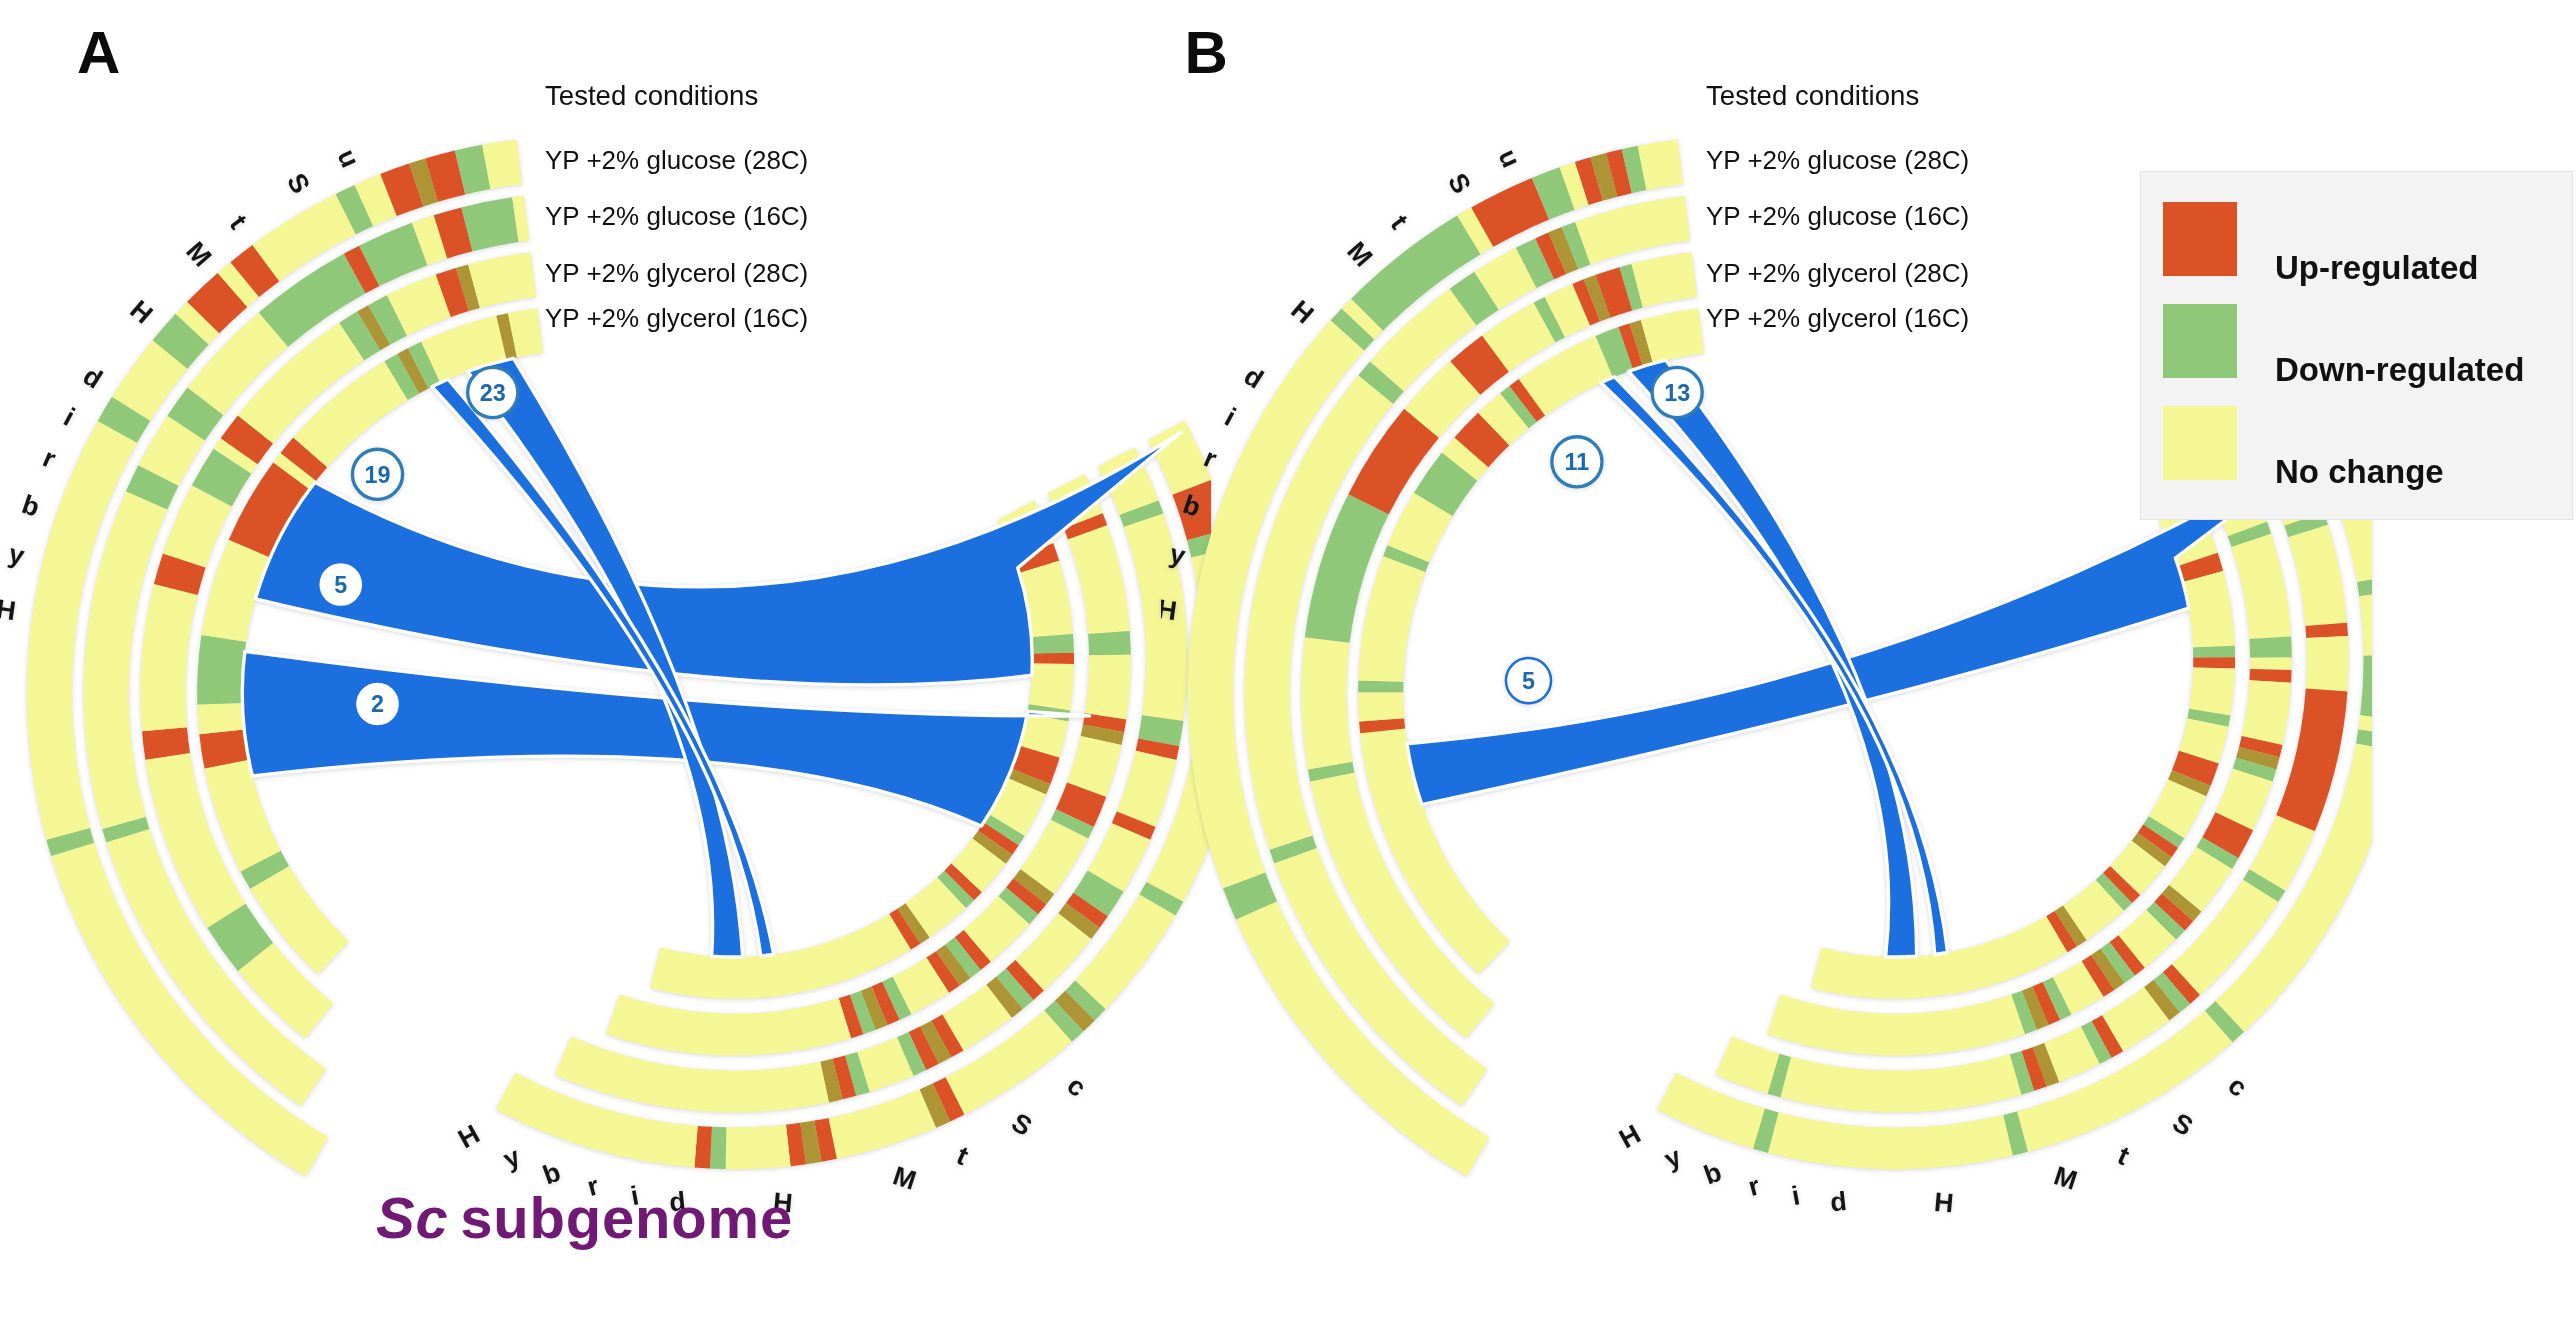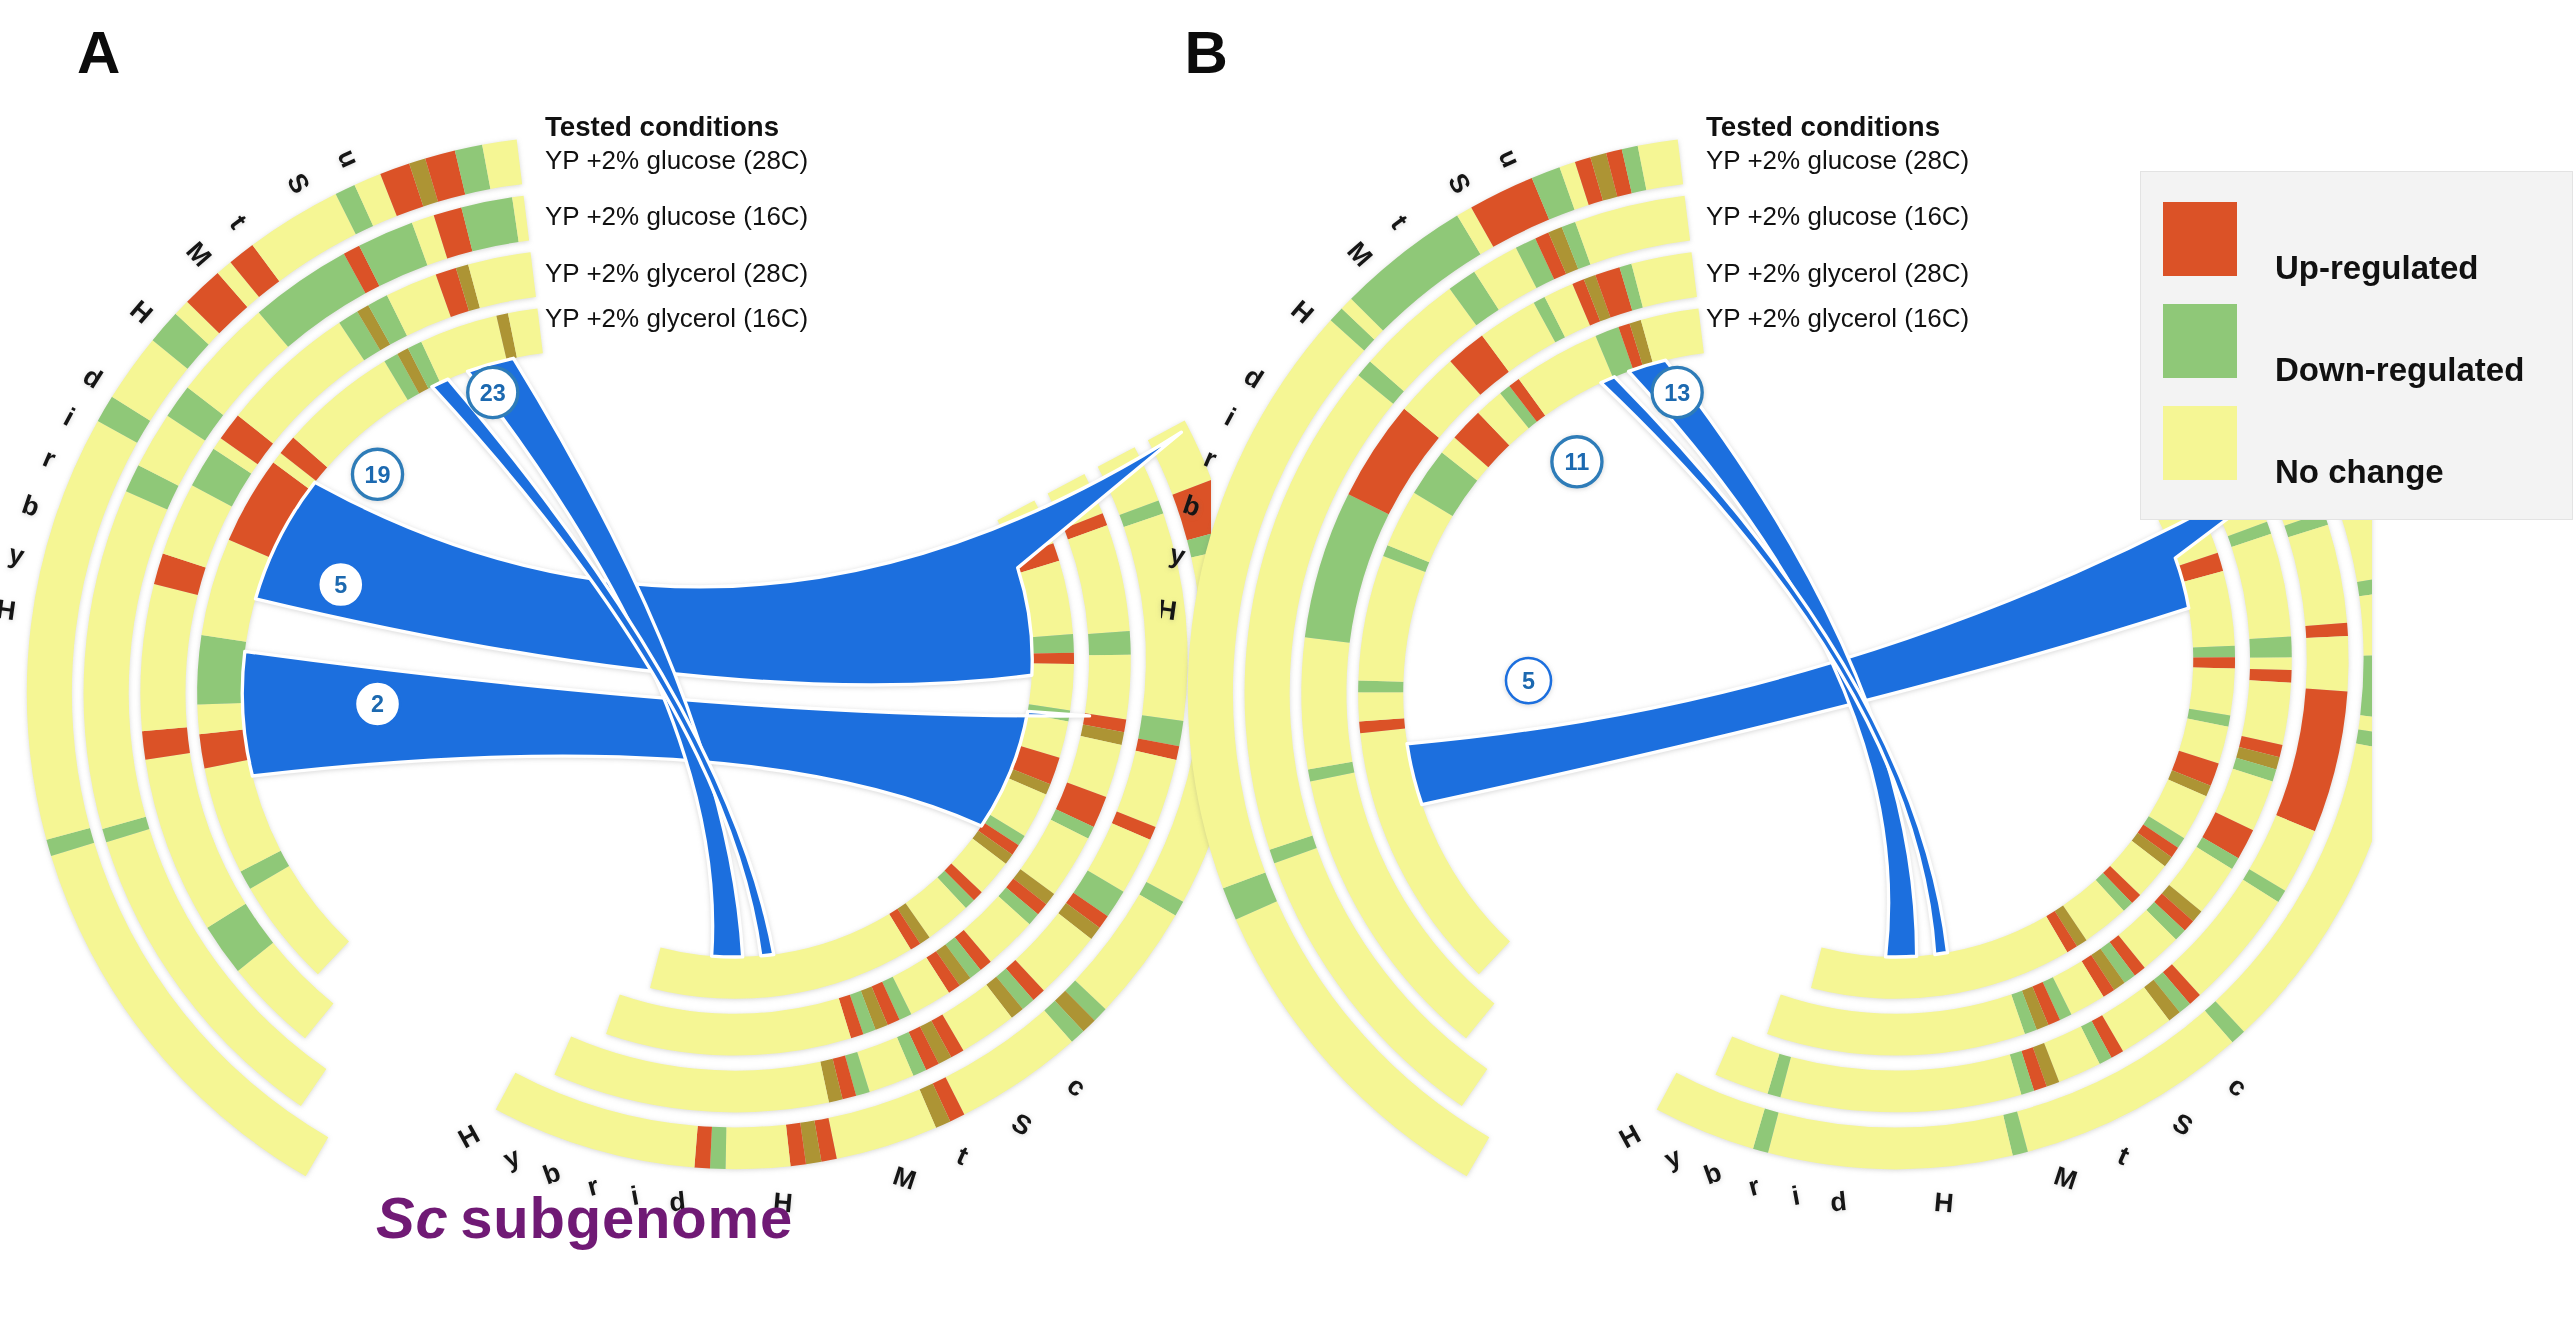--- a/index.html
+++ b/index.html
@@ -6,21 +6,21 @@
   body{font-family:"Liberation Sans",sans-serif;color:#111;}
   .stage{position:relative;width:2576px;height:1337px;background:#fff;overflow:hidden;}
   .panel{position:absolute;top:0;width:1211px;height:1337px;}
   #panel-a{left:0;}
   #panel-b{left:1161px;}
   .panel-letter{position:absolute;top:18.4px;font-size:60px;font-weight:bold;color:#0c0c0c;}
   #panel-a .panel-letter{left:77px;}
   #panel-b .panel-letter{left:23.4px;}
   .circos-svg{position:absolute;left:0;top:0;filter:drop-shadow(0 1.7px 2.5px rgba(110,110,110,.28));}
   .conditions{position:absolute;left:545px;top:0;width:359px;}
-  .cond-title{position:absolute;left:0;top:80px;font-size:27.6px;font-weight:bold;white-space:nowrap;margin-top:31px;}
+  .cond-title{position:absolute;left:0;top:80px;font-size:27.6px;font-weight:normal;white-space:nowrap;}
   .cond-row{position:absolute;left:0;height:33px;line-height:33px;font-size:26px;font-weight:normal;white-space:nowrap;}
   .cond-row.r0{top:144px;}
   .cond-row.r1{top:200px;text-align:right;}
   .cond-row.r2{top:257px;}
   .cond-row.r3{top:302px;}
   .caption{position:absolute;top:1184px;left:0;width:1169px;text-align:center;
            font-size:58px;font-weight:bold;letter-spacing:0.8px;color:#701a75;white-space:nowrap;}
   .caption i{margin-right:11.7px;}
   .legend{position:absolute;left:2140px;top:171px;width:433px;height:349px;background:#f3f3f3;
           border:0.8px solid #e3e3e3;box-sizing:border-box;padding:25px 0 0 22px;}

